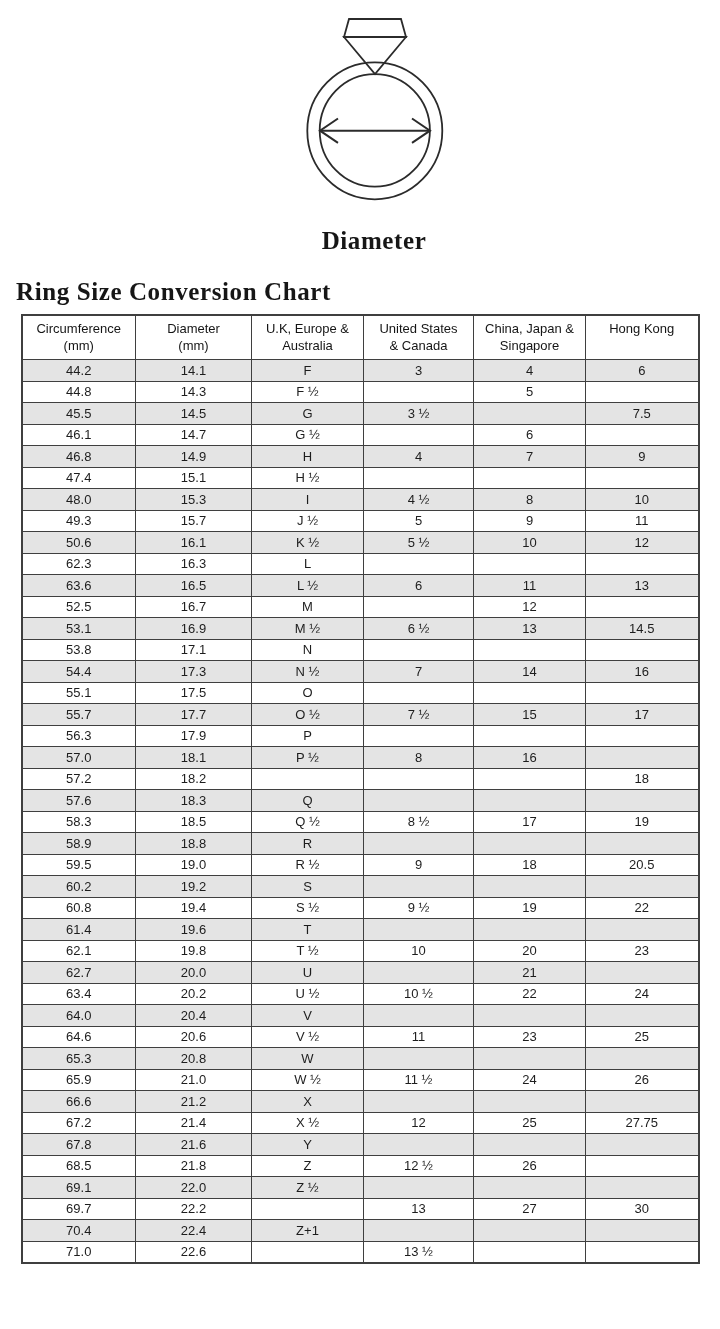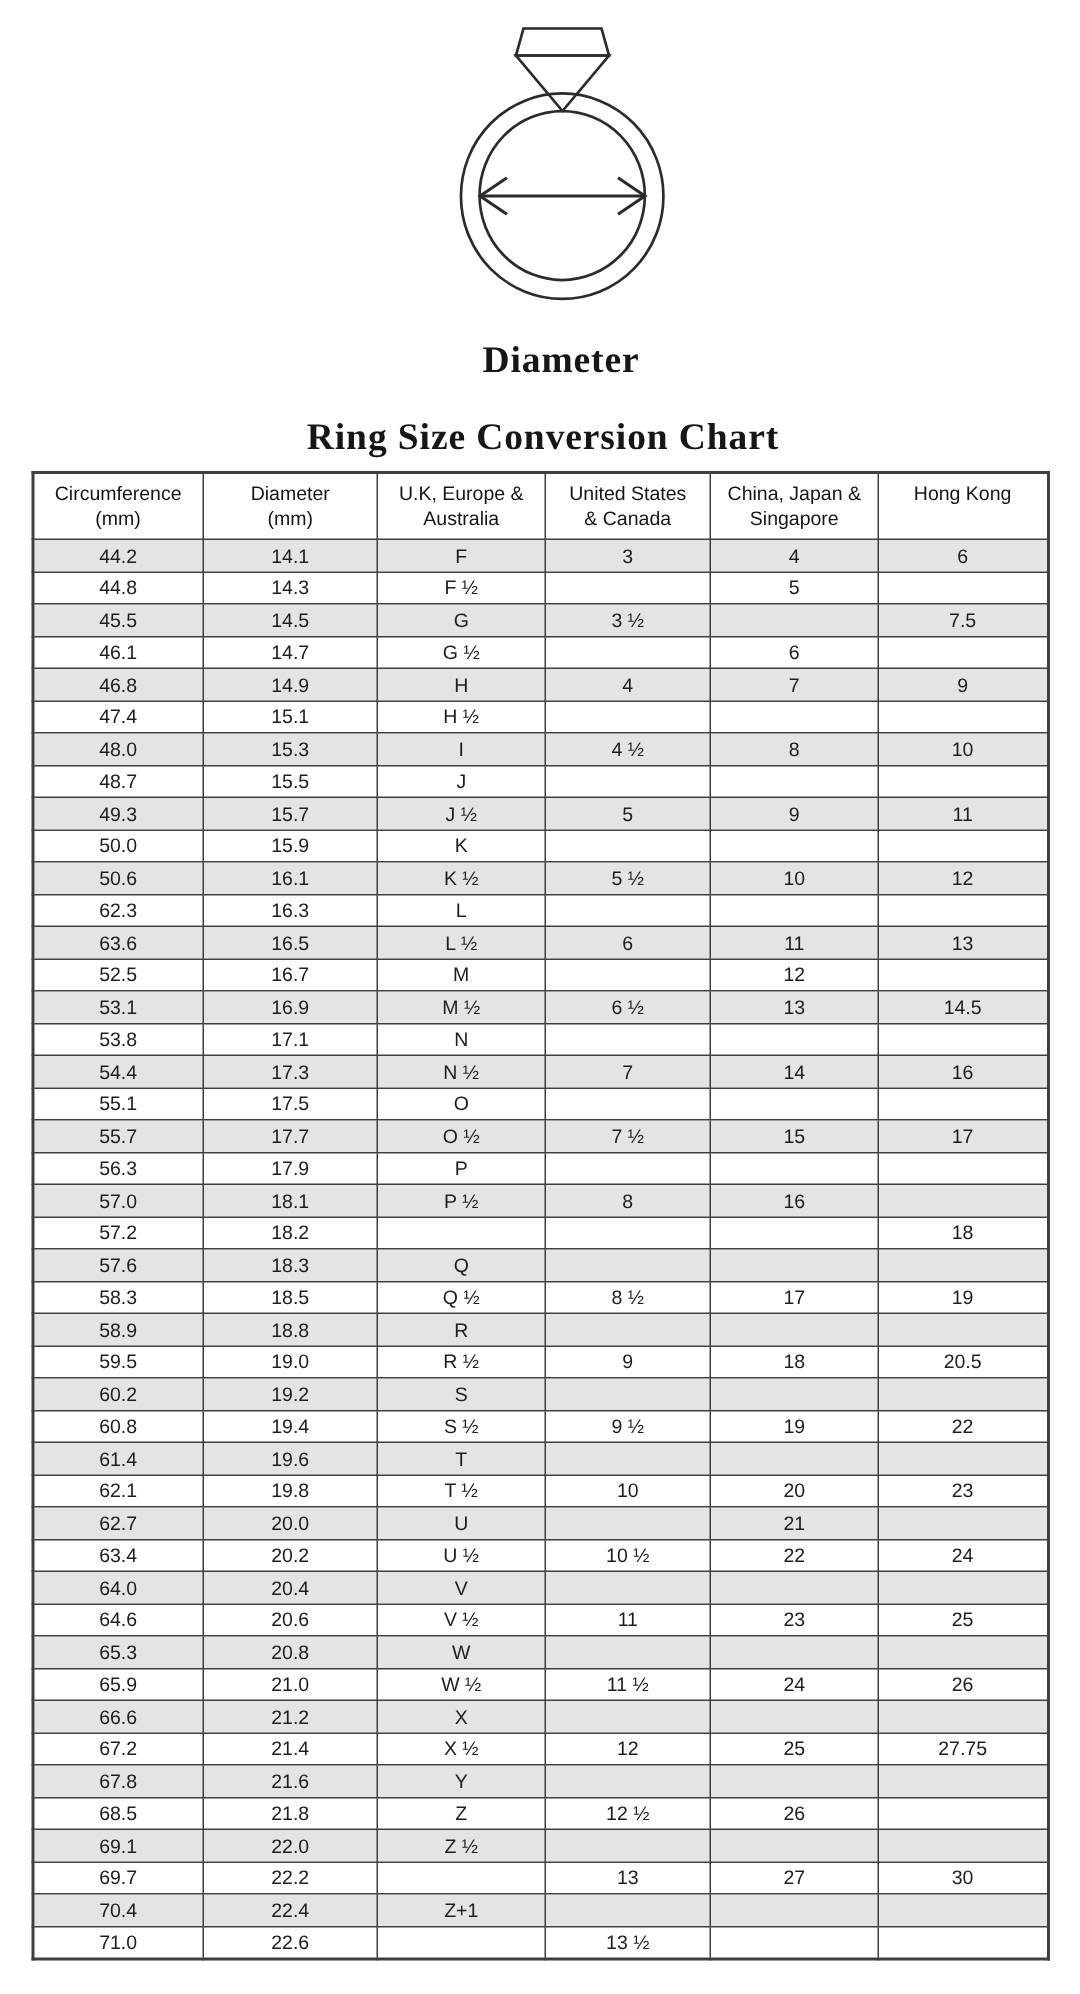--- a/index.html
+++ b/index.html
@@ -37,27 +37,26 @@
     font-weight:bold;
     font-size:25px;
     line-height:30px;
     letter-spacing:0.6px;
     text-align:center;
     color:#161616;
     position:relative;
     left:14px;
   }
   .chart-title{
-    margin:21px 0 0 4px;
+    margin:21px 0 0 16px;
     font-family:"Liberation Serif", serif;
     font-weight:bold;
     font-size:25px;
     line-height:30px;
     letter-spacing:0.6px;
-    text-align:center;
     color:#161616;
   }
   table.ring-table{
     margin:7px auto 0 auto;
     border-collapse:collapse;
     table-layout:fixed;
     width:677px;
     border:2px solid var(--border);
   }
   table.ring-table col.c1{width:114px;}
@@ -206,44 +205,28 @@
         </tr>
         <tr>
           <td>48.0</td>
           <td>15.3</td>
           <td>I</td>
           <td>4 ½</td>
           <td>8</td>
           <td>10</td>
         </tr>
         <tr>
-          <td>48.7</td>
-          <td>15.5</td>
-          <td>J</td>
-          <td></td>
-          <td></td>
-          <td></td>
-        </tr>
-        <tr>
           <td>49.3</td>
           <td>15.7</td>
           <td>J ½</td>
           <td>5</td>
           <td>9</td>
           <td>11</td>
         </tr>
         <tr>
-          <td>50.0</td>
-          <td>15.9</td>
-          <td>K</td>
-          <td></td>
-          <td></td>
-          <td></td>
-        </tr>
-        <tr>
           <td>50.6</td>
           <td>16.1</td>
           <td>K ½</td>
           <td>5 ½</td>
           <td>10</td>
           <td>12</td>
         </tr>
         <tr>
           <td>62.3</td>
           <td>16.3</td>

